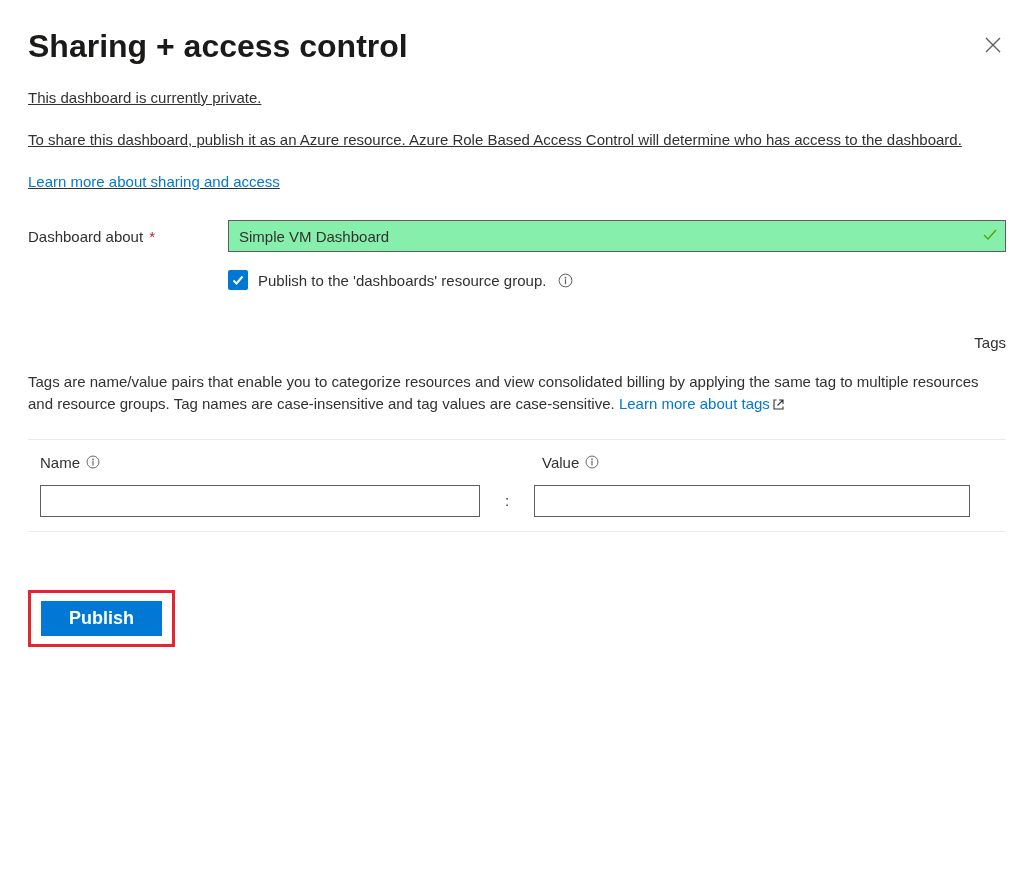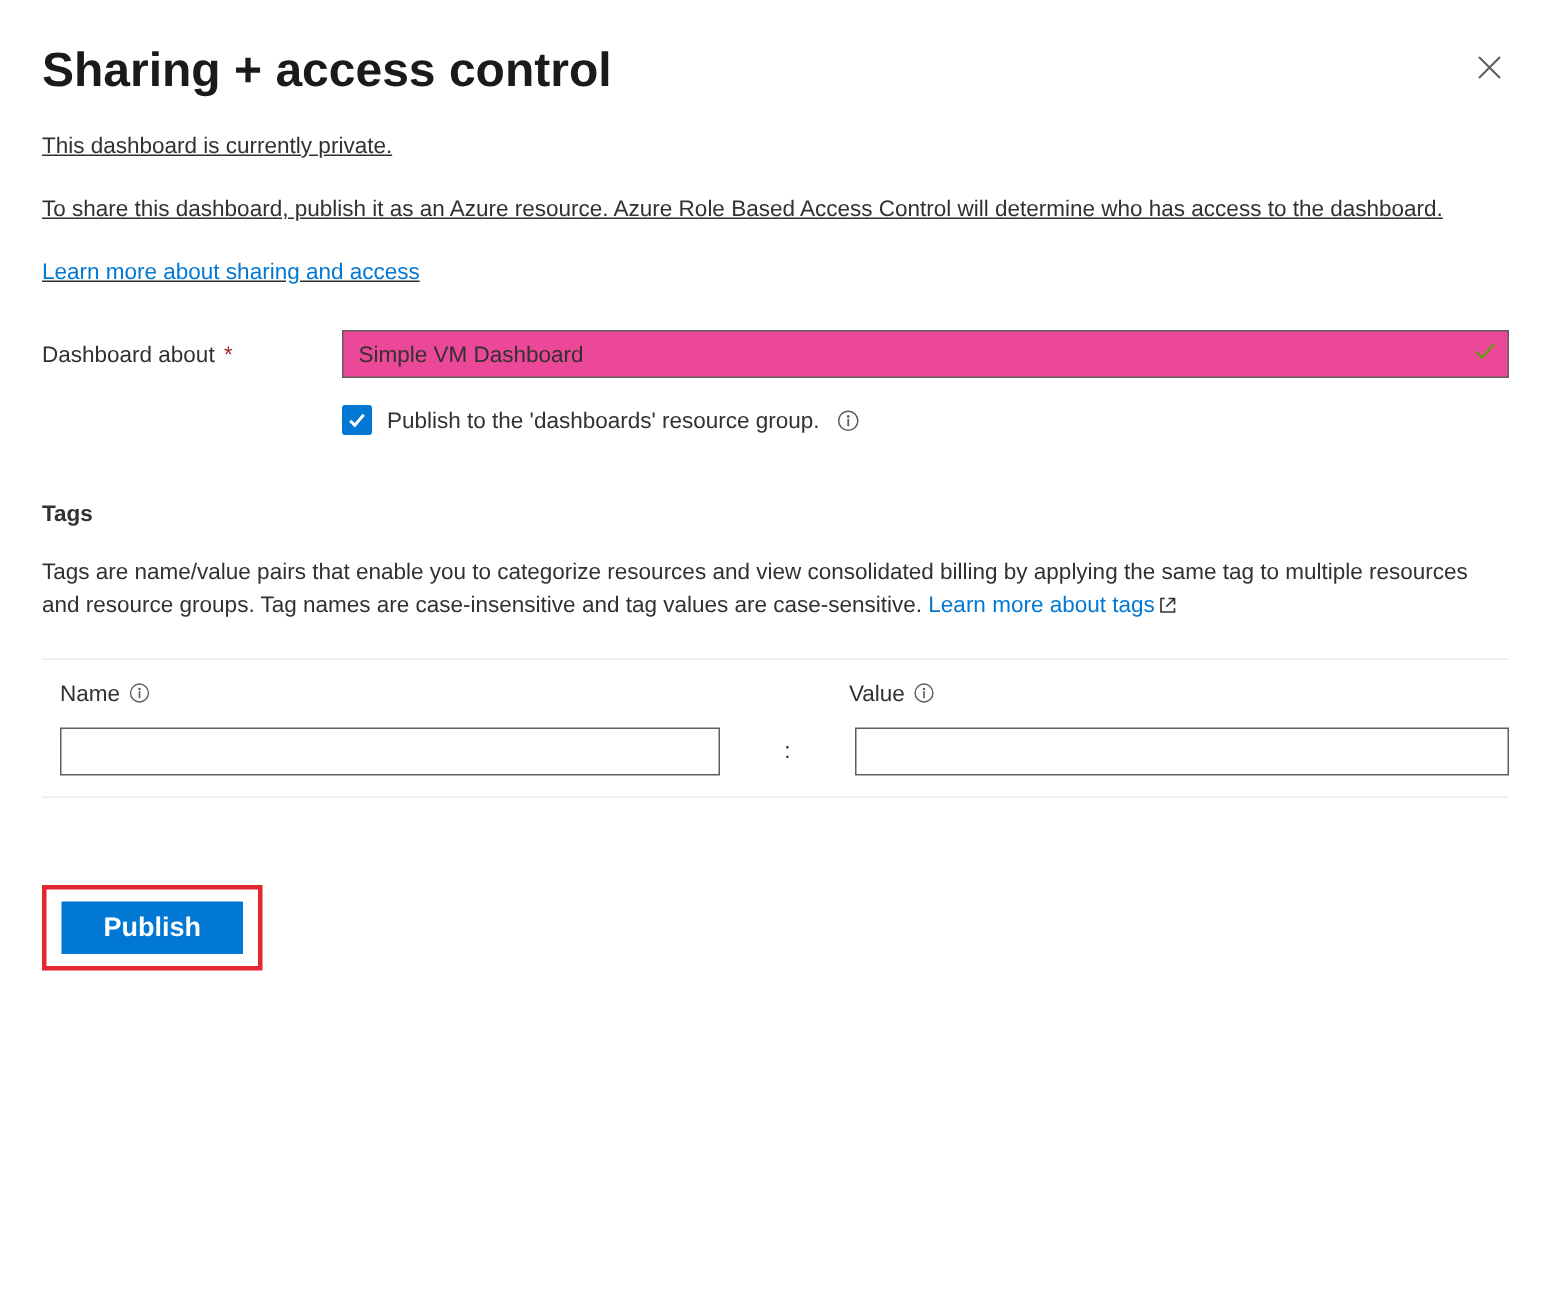--- a/index.html
+++ b/index.html
@@ -63,21 +63,21 @@
       display: flex;
       align-items: center;
     }
     .input-wrap input, .input-wrap .select-box {
       width: 100%;
       height: 32px;
       padding: 0 34px 0 10px;
       border: 1px solid #605e5c;
       font-size: 15px;
       color: #323130;
-      background: #ec4899;
+      background: #86efac;
     }
     .input-suffix {
       position: absolute;
       right: 8px;
       top: 50%;
       transform: translateY(-50%);
       pointer-events: none;
     }
     .checkbox-row {
       display: flex;
@@ -100,38 +100,38 @@
     .checkbox svg { display: block; }
     .info-icon {
       color: #605e5c;
       display: inline-flex;
       align-items: center;
       margin-left: 2px;
     }
     .tags-section { margin-top: 44px; }
     .tags-heading {
       font-size: 15px;
-      font-weight: 700;
+      font-weight: 400;
       margin: 0 0 20px 0;
       color: #323130;
+      text-align: right;
     }
     .tags-desc {
       margin: 0 0 24px 0;
       line-height: 1.45;
     }
     .tags-table {
       border-top: 1px solid #edebe9;
       border-bottom: 1px solid #edebe9;
       padding: 14px 0;
     }
     .tags-header-row, .tags-input-row {
       display: flex;
       align-items: center;
-      gap: 4px;
-      justify-content: space-between;
+      gap: 21px;
     }
     .tags-header-row { margin-bottom: 14px; padding-left: 12px;}
     .tag-col-name { width: 440px; display:flex; align-items:center; gap:4px;}
     .tag-col-sep { width: 20px; text-align: center; }
     .tag-col-value { width: 440px; display:flex; align-items:center; gap:4px;}
     .tag-input {
       height: 32px;
       border: 1px solid #605e5c;
       padding: 0 8px;
       font-size: 15px;

